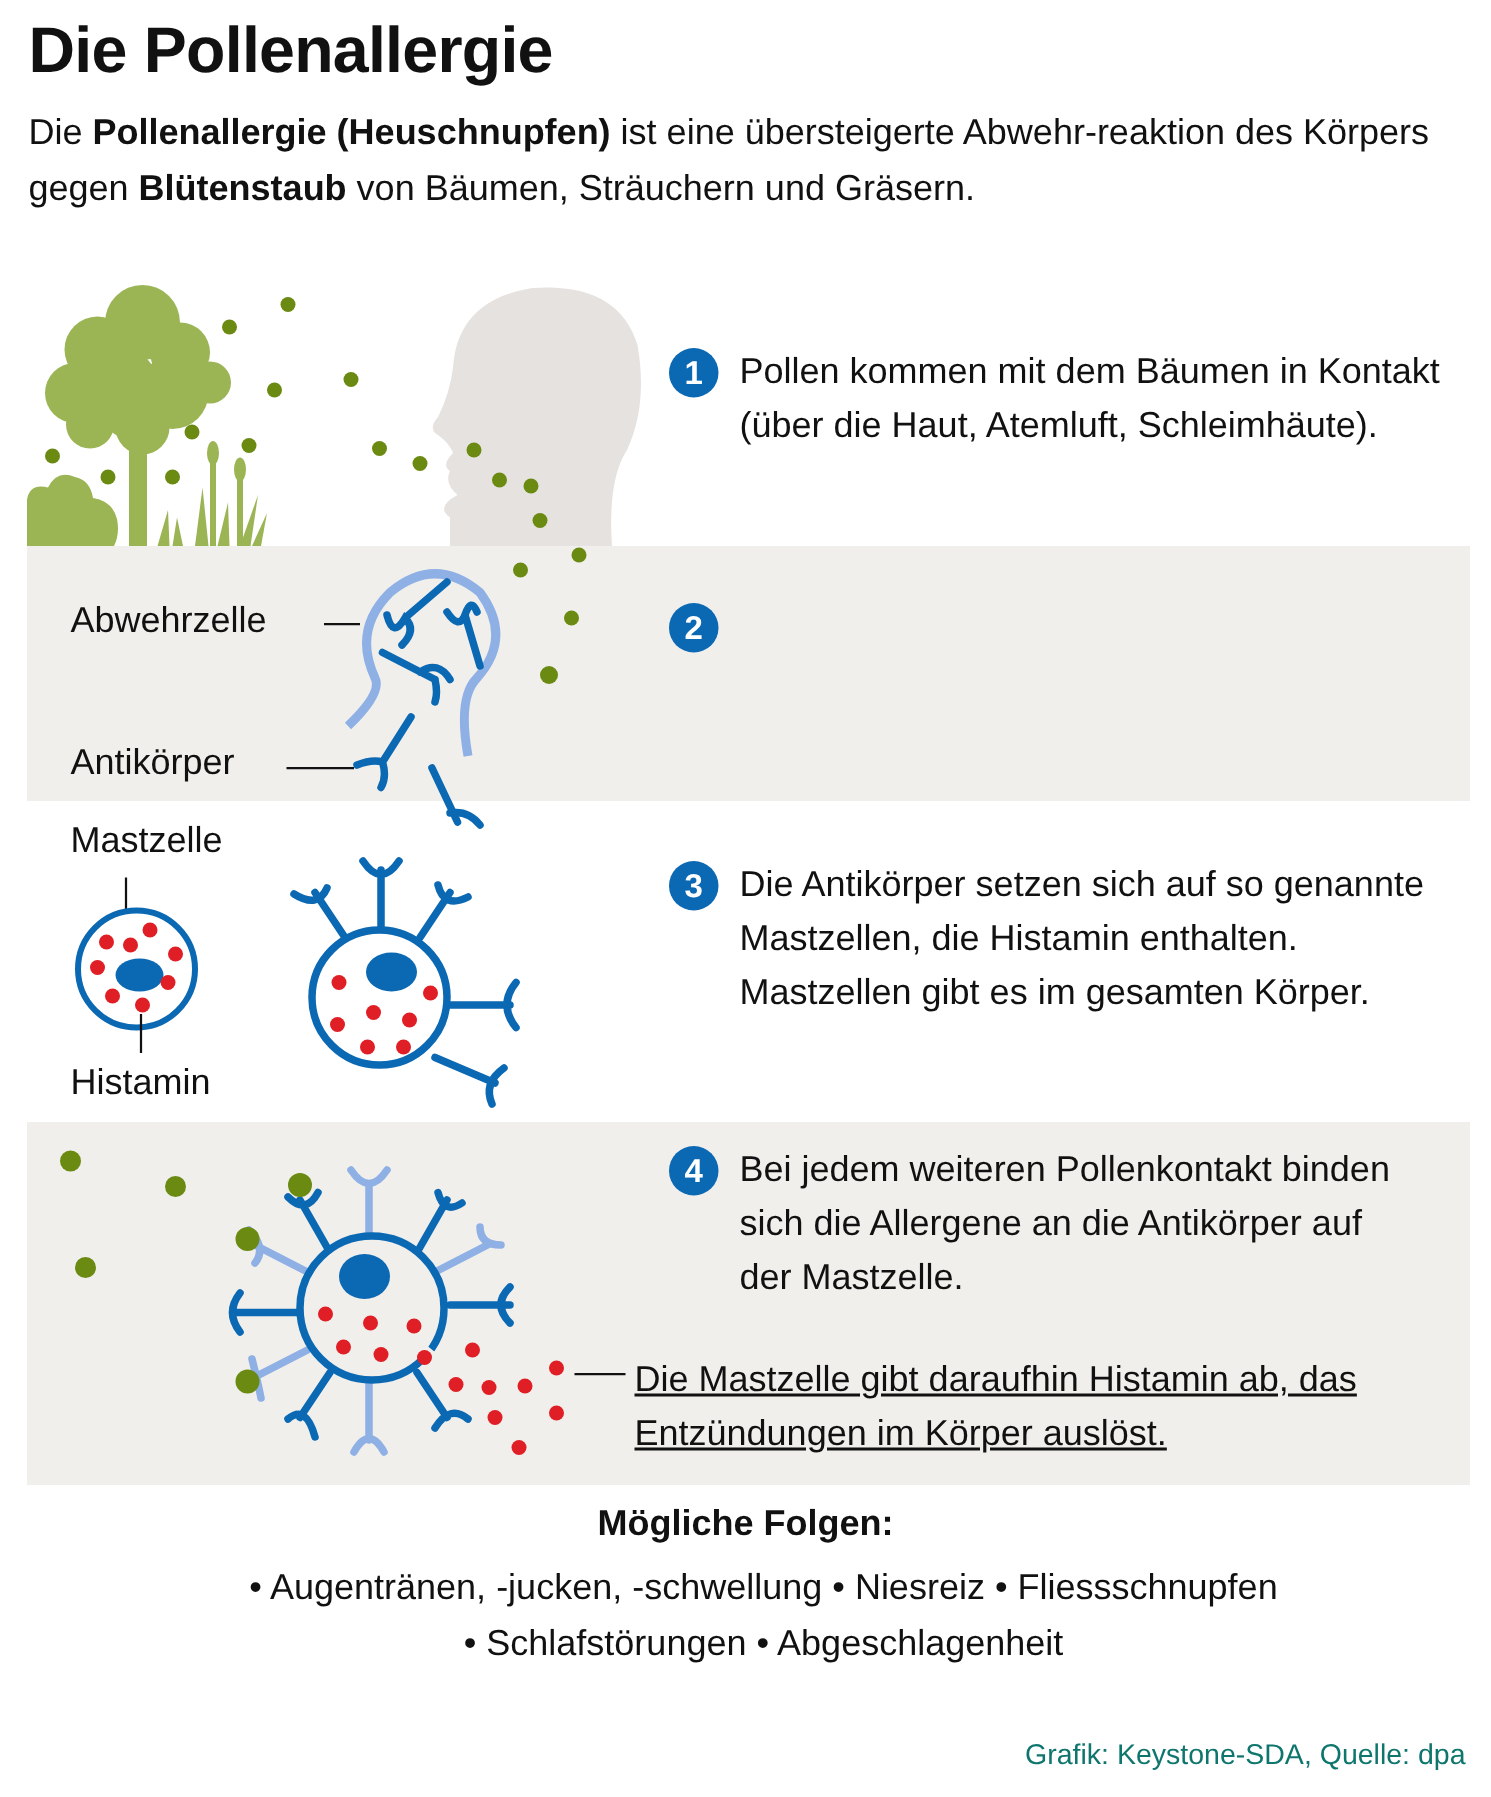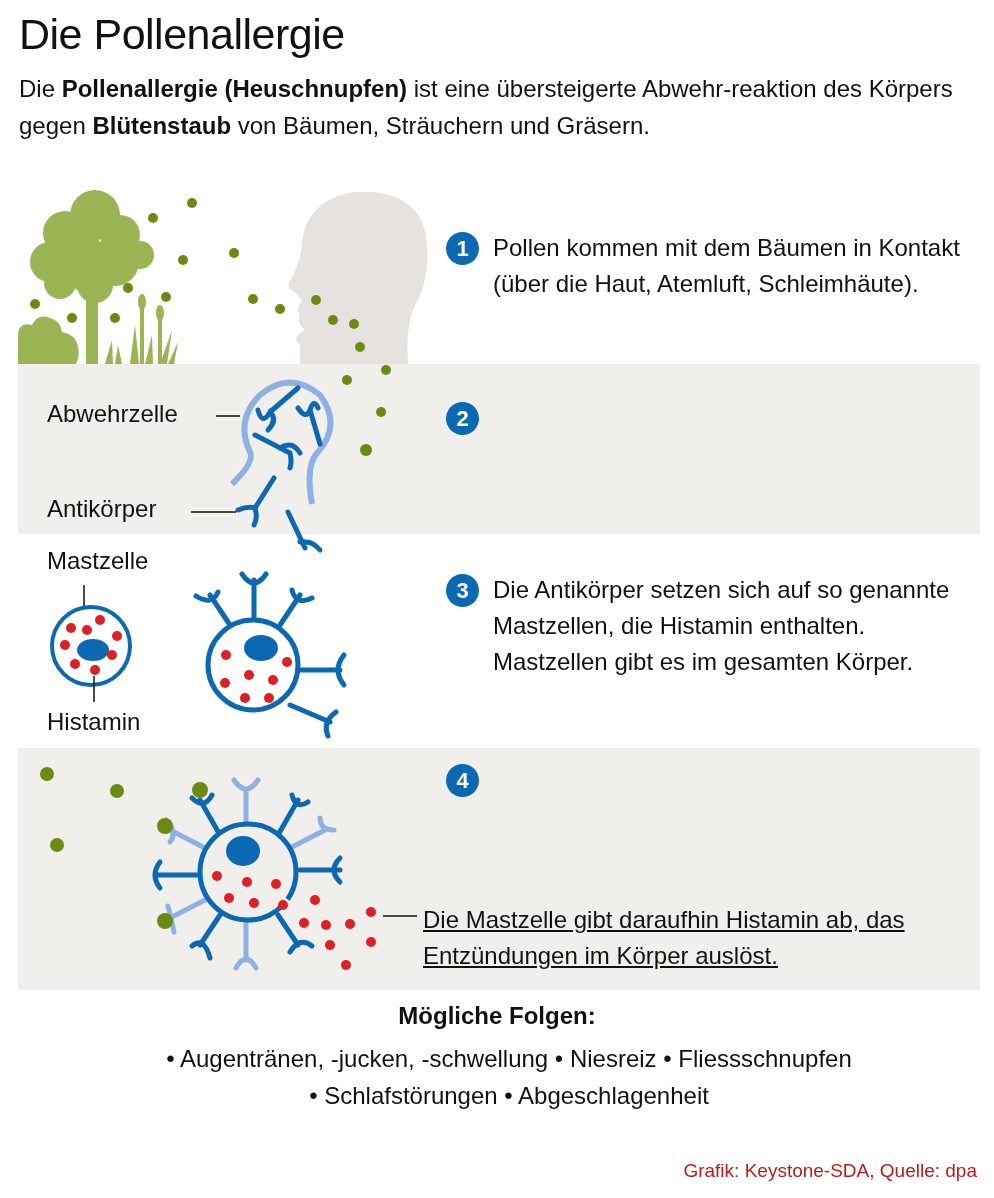--- a/index.html
+++ b/index.html
@@ -1,27 +1,27 @@
 <!DOCTYPE html>
 <html><head>
 <meta charset="utf-8">
 <style>
   html,body{margin:0;padding:0;background:#fff;}
   body{width:994px;height:1198px;position:relative;overflow:hidden;font-family:"Liberation Sans","DejaVu Sans",sans-serif;color:#111;}
-  .title{position:absolute;left:19px;top:10px;font-size:43px;font-weight:400;letter-spacing:-0.5px;text-align:right;}
+  .title{position:absolute;left:19px;top:10px;font-size:43px;font-weight:700;letter-spacing:-0.5px;text-align:right;}
   .intro{position:absolute;left:19px;top:70px;width:940px;font-size:24px;line-height:37px;}
   .intro b{font-weight:700;}
   .band{position:absolute;left:18px;width:962px;background:#f1efec;}
   .step{position:absolute;left:446px;font-size:24px;line-height:36px;display:flex;}
   .num{width:33px;height:33px;border-radius:50%;background:#0b68b3;color:#fff;font-weight:700;font-size:22px;display:flex;align-items:center;justify-content:center;margin-right:14px;margin-top:2px;flex-shrink:0;}
   .lbl{position:absolute;font-size:24px;}
   .histtext{position:absolute;left:423px;top:902px;font-size:24px;line-height:36px;}
   .folgen-h{position:absolute;left:0;width:994px;top:1002px;text-align:center;font-weight:700;font-size:24px;}
   .folgen{position:absolute;left:12px;width:994px;top:1040px;text-align:center;font-size:24px;line-height:37px;}
-  .credit{position:absolute;right:17px;top:1160px;font-size:19px;color:#b91c1c;}
+  .credit{position:absolute;right:17px;top:1160px;font-size:19px;color:#0f766e;}
   svg{position:absolute;left:0;top:0;}
 </style>
 </head>
 <body>
 
 <div class="title">Die Pollenallergie</div>
 <div class="intro"><span>Die </span><b>Pollenallergie (Heuschnupfen)</b><span> ist eine übersteigerte Abwehr-reaktion des Körpers gegen </span><b>Blütenstaub</b><span> von Bäumen, Sträuchern und Gräsern.</span></div>
 
 <div class="band" style="top:364px;height:170px;"></div>
 <div class="band" style="top:748px;height:242px;"></div>
@@ -187,20 +187,21 @@
 </div>
 <div class="step" style="top:400px;width:520px;">
   <div class="num">2</div>
 </div>
 <div class="step" style="top:572px;width:520px;">
   <div class="num">3</div>
   <div style="width:470px;">Die Antikörper setzen sich auf so genannte Mastzellen, die Histamin enthalten. Mastzellen gibt es im gesamten Körper.</div>
 </div>
 <div class="step" style="top:762px;width:520px;">
   <div class="num">4</div>
+  <div style="width:450px;">Bei jedem weiteren Pollenkontakt binden sich die Allergene an die Antikörper auf der Mastzelle.</div>
 </div>
 
 <div class="histtext" style="width:560px;text-decoration:underline;">Die Mastzelle gibt daraufhin Histamin ab, das Entzündungen im Körper auslöst.</div>
 
 <div class="folgen-h">Mögliche Folgen:</div>
 <div class="folgen">
   <div>• Augentränen, -jucken, -schwellung • Niesreiz • Fliessschnupfen</div>
   <div>• Schlafstörungen • Abgeschlagenheit</div>
 </div>
 <div class="credit">Grafik: Keystone-SDA, Quelle: dpa</div>

